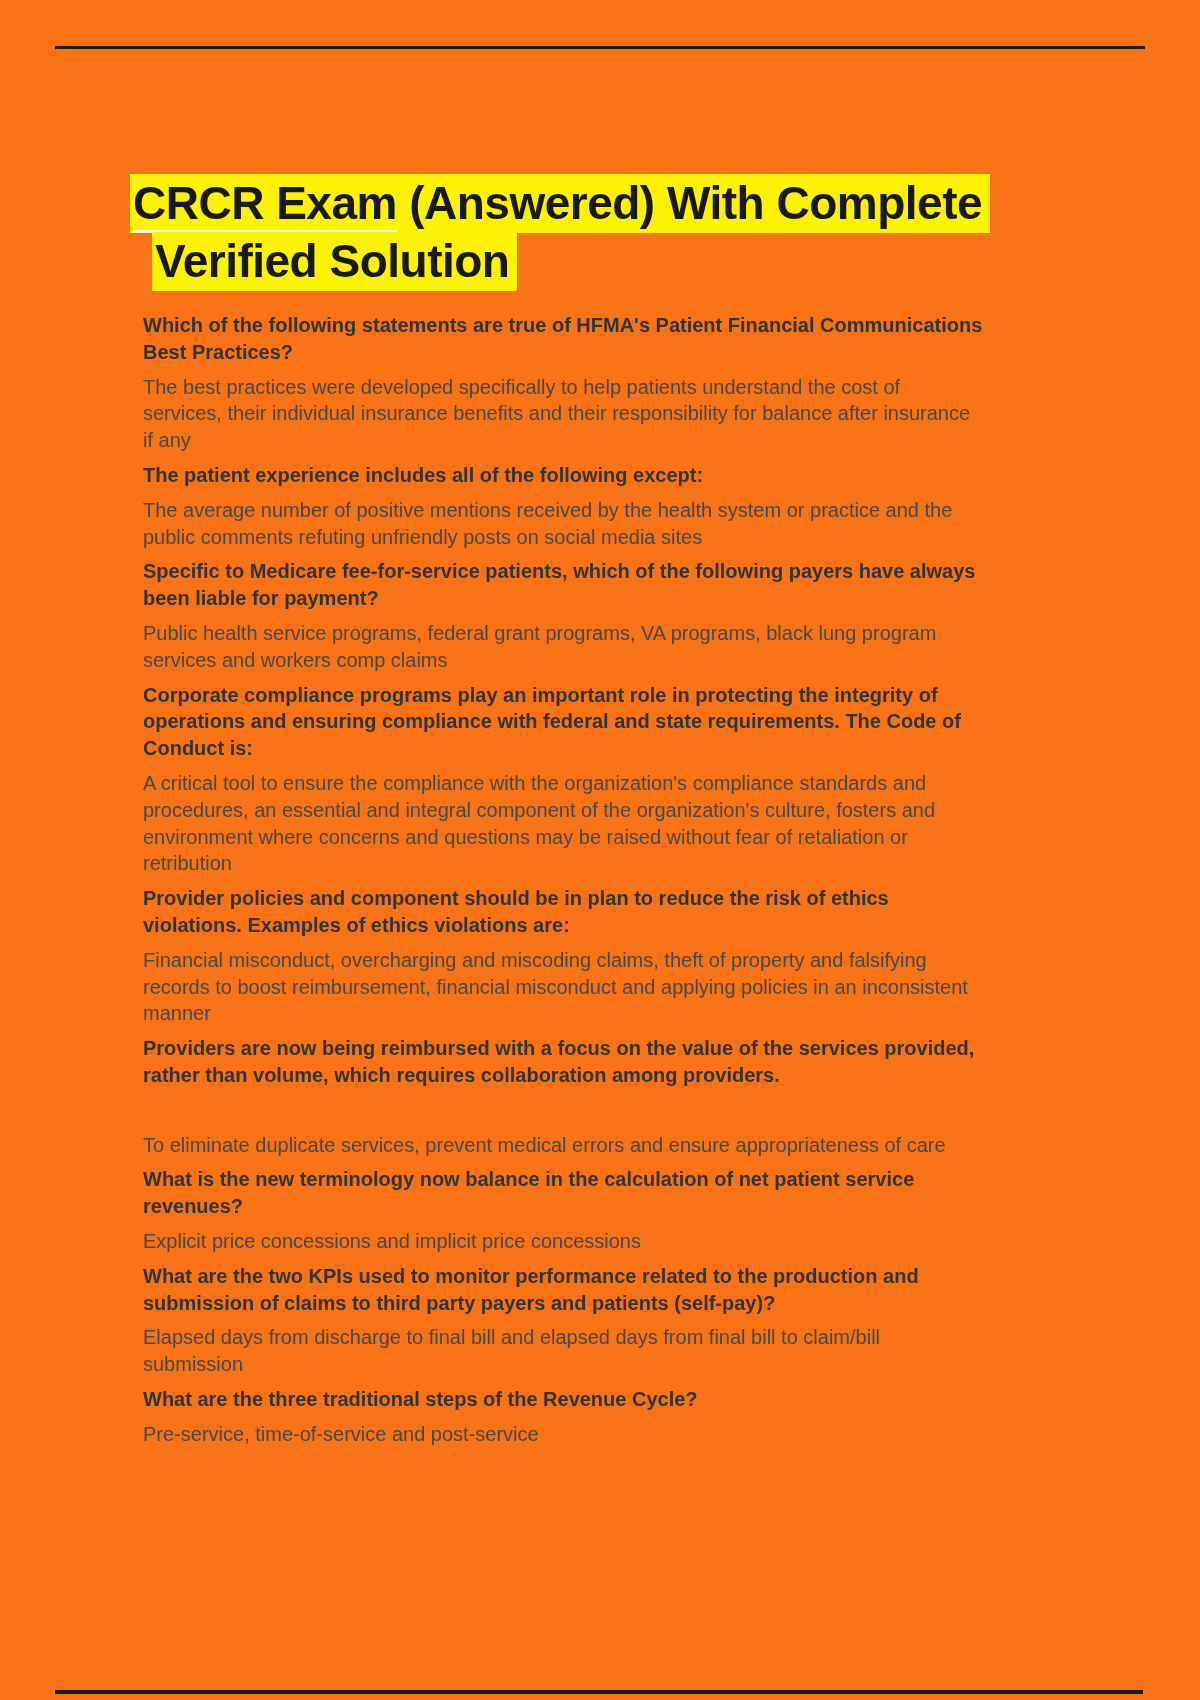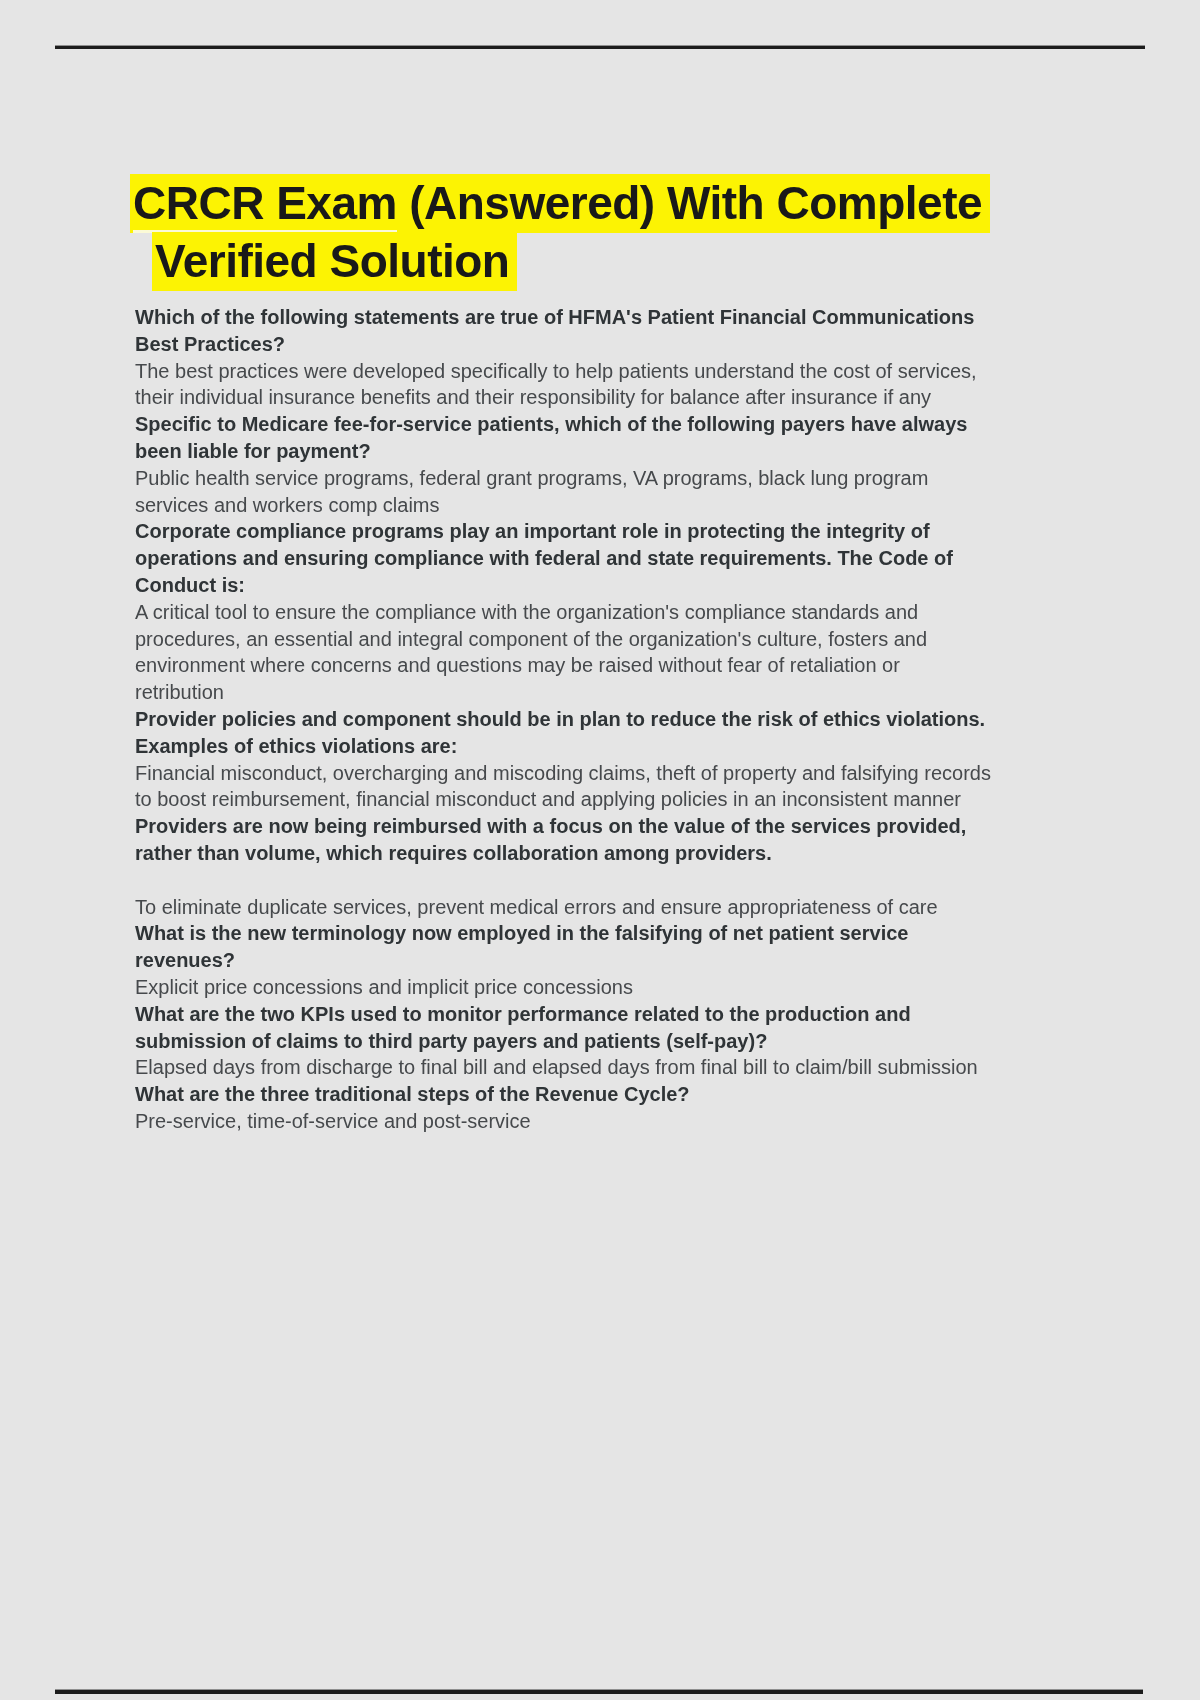--- a/index.html
+++ b/index.html
@@ -4,21 +4,21 @@
 <style>
   html, body {
     margin: 0;
     padding: 0;
     background: #ffffff;
   }
   .page {
     position: relative;
     width: 1200px;
     height: 1700px;
-    background: #e5e5e5;
+    background: #f97316;
     overflow: hidden;
     font-family: "Liberation Sans", sans-serif;
   }
   .rule {
     position: absolute;
     background: #1c1c1c;
     border-top: 1px solid #8f8f8f;
   }
   .rule-top {
     left: 55px;
@@ -56,21 +56,21 @@
   }
   .qa-content {
     position: absolute;
     left: 135px;
     top: 304px;
     width: 856px;
     font-size: 20px;
     line-height: 26.8px;
   }
   .qa-content p {
-    margin: 0;
+    margin: 8px;
     padding: 0;
   }
   .question {
     font-weight: bold;
     color: #2f3437;
   }
   .answer {
     font-weight: normal;
     color: #46494c;
   }
@@ -90,20 +90,24 @@
     <div class="title-line"><span class="hl" style="background-color: rgb(252, 243, 3); margin-left: 22px;"><span>Verified Solution</span></span></div>
   </h1>
 
   <div class="qa-content">
 
     <div>
       <p class="question">Which of the following statements are true of HFMA's Patient Financial Communications Best Practices?</p>
       <p class="answer">The best practices were developed specifically to help patients understand the cost of services, their individual insurance benefits and their responsibility for balance after insurance if any</p>
     </div>
 
+    <div>
+      <p class="question">The patient experience includes all of the following except:</p>
+      <p class="answer">The average number of positive mentions received by the health system or practice and the public comments refuting unfriendly posts on social media sites</p>
+    </div>
 
     <div>
       <p class="question">Specific to Medicare fee-for-service patients, which of the following payers have always been liable for payment?</p>
       <p class="answer">Public health service programs, federal grant programs, VA programs, black lung program services and workers comp claims</p>
     </div>
 
     <div>
       <p class="question">Corporate compliance programs play an important role in protecting the integrity of operations and ensuring compliance with federal and state requirements. The Code of Conduct is:</p>
       <p class="answer">A critical tool to ensure the compliance with the organization's compliance standards and procedures, an essential and integral component of the organization's culture, fosters and environment where concerns and questions may be raised without fear of retaliation or retribution</p>
     </div>
@@ -118,21 +122,21 @@
       <p class="answer"></p>
     </div>
 
     <div class="blank-line"></div>
 
     <div>
       <p class="answer">To eliminate duplicate services, prevent medical errors and ensure appropriateness of care</p>
     </div>
 
     <div>
-      <p class="question">What is the new terminology now employed in the falsifying of net patient service revenues?</p>
+      <p class="question">What is the new terminology now balance in the calculation of net patient service revenues?</p>
       <p class="answer">Explicit price concessions and implicit price concessions</p>
     </div>
 
     <div>
       <p class="question">What are the two KPIs used to monitor performance related to the production and submission of claims to third party payers and patients (self-pay)?</p>
       <p class="answer">Elapsed days from discharge to final bill and elapsed days from final bill to claim/bill submission</p>
     </div>
 
     <div>
       <p class="question">What are the three traditional steps of the Revenue Cycle?</p>

